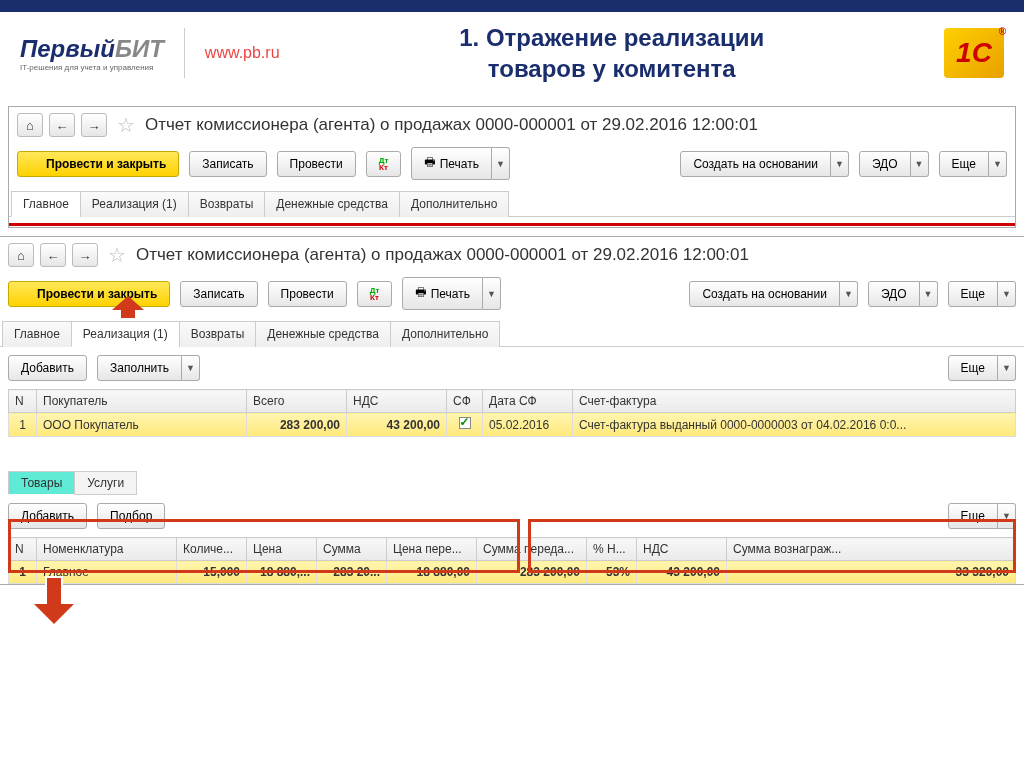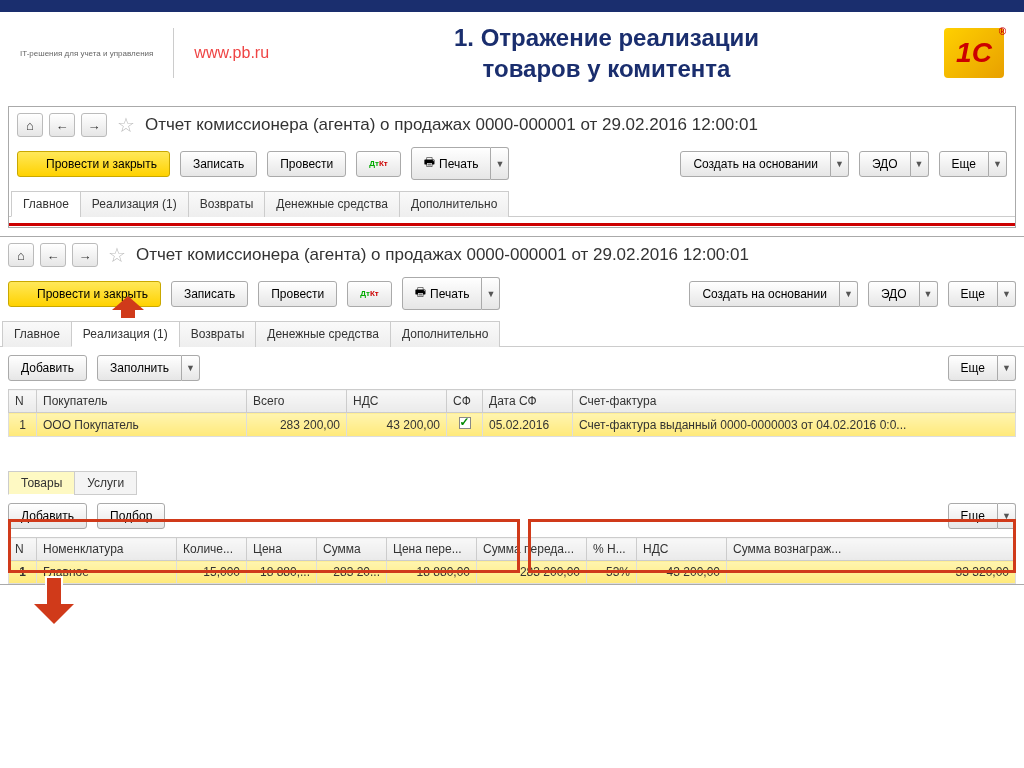--- a/index.html
+++ b/index.html
@@ -25,45 +25,45 @@
 
 
 .titlebar { display: flex; align-items: center; gap: 6px; padding: 6px 8px; }
 .nav-btn { border: 1px solid #bbb; background: linear-gradient(#fff, #e6e6e6); border-radius: 3px; width: 26px; height: 24px; display: flex; align-items: center; justify-content: center; cursor: pointer; font-size: 13px; }
 .star { color: #bbb; font-size: 20px; margin-left: 4px; }
 .doc-title { font-size: 17px; color: #333; margin-left: 4px; }
 
 
 .toolbar { display: flex; align-items: center; gap: 10px; padding: 4px 8px 10px 8px; }
 .btn { border: 1px solid #aaa; background: linear-gradient(#fff, #e6e6e6); border-radius: 3px; padding: 5px 12px; cursor: pointer; font-size: 12px; display: inline-flex; align-items: center; gap: 4px; min-height: 26px; }
-.btn-primary { background: linear-gradient(#ffe85a, #ffd200); border-color: #c9a800; font-weight: normal; padding-left: 28px; }
+.btn-primary { background: linear-gradient(#ffe85a, #ffd200); border-color: #c9a800; font-weight: bold; padding-left: 28px; }
 .btn-split { display: inline-flex; }
 .btn-split .btn { border-radius: 3px 0 0 3px; }
 .btn-split .dd { border: 1px solid #aaa; border-left: none; background: linear-gradient(#fff, #e6e6e6); border-radius: 0 3px 3px 0; width: 18px; display: flex; align-items: center; justify-content: center; cursor: pointer; }
 .caret { font-size: 9px; color: #555; }
 .spacer { flex: 1; }
-.dtkt-icon { display: inline-flex; flex-direction: row; line-height: 7px; font-size: 8px; font-weight: bold; }
+.dtkt-icon { display: inline-flex; flex-direction: column; line-height: 7px; font-size: 8px; font-weight: bold; }
 .dtkt-icon .d { color: #0a0; }
 .dtkt-icon .k { color: #c00; }
 .print-icon { font-size: 12px; }
 
 
 .tabs { display: flex; border-bottom: 1px solid #ccc; padding-left: 2px; }
 .tab { padding: 5px 11px; border: 1px solid #ccc; border-bottom: none; background: linear-gradient(#fafafa, #eee); cursor: pointer; font-size: 12px; margin-right: -1px; position: relative; top: 1px; }
 .tab.active { background: #fff; border-bottom: 1px solid #fff; }
 
 
 .subbar { display: flex; align-items: center; gap: 10px; padding: 8px; }
 
 
 .tbl { width: calc(100% - 16px); margin: 0 8px; border-collapse: collapse; font-size: 12px; }
 .tbl th { background: linear-gradient(#f8f8f8, #eaeaea); border: 1px solid #ccc; padding: 4px 6px; font-weight: normal; text-align: left; }
 .tbl td { border: 1px solid #ddd; padding: 4px 6px; background: #fff; }
 .tbl .sel td { background: linear-gradient(#fff5b0, #ffe97a); }
-.num-r { text-align: right; }
+.num-r { text-align: right; font-weight: bold; }
 .center { text-align: center; }
 .checkbox { display: inline-block; width: 12px; height: 12px; border: 1px solid #888; background: #fff; position: relative; }
 .checkbox.checked::after { content: "✓"; color: #080; position: absolute; top: -3px; left: 0; font-size: 12px; font-weight: bold; }
 
 
 .hl1, .hl2 { position: absolute; border: 3px solid #d03a1a; pointer-events: none; }
 .hl1 { top: 519px; left: 8px; width: 512px; height: 54px; }
 .hl2 { top: 519px; left: 528px; width: 488px; height: 54px; }
 
 
@@ -72,32 +72,33 @@
 .arrow-down .head { width: 0; height: 0; border-left: 20px solid transparent; border-right: 20px solid transparent; border-top: 20px solid #d03a1a; margin: 0 auto; filter: drop-shadow(0 0 0 #fff); }
 
 
 .arrow-up-small { position: absolute; top: 296px; left: 112px; width: 32px; }
 .arrow-up-small .head { width: 0; height: 0; border-left: 16px solid transparent; border-right: 16px solid transparent; border-bottom: 14px solid #d03a1a; margin: 0 auto; }
 .arrow-up-small .shaft { width: 14px; height: 8px; background: #d03a1a; margin: 0 auto; }
 
 
 .tabs2 { display: flex; padding: 6px 8px 0 8px; }
 .tab2 { padding: 4px 12px; border: 1px solid #ccc; background: #f4f4f4; cursor: pointer; font-size: 12px; margin-right: -1px; }
-.tab2.active { background: #fef9c3; border-bottom-color: #fff; }
+.tab2.active { background: #5eead4; border-bottom-color: #fff; }
 
 .red-top-border { border-top: 3px solid #c00; margin-top: 6px; }
 
 </style>
 </head>
 <body>
 
 <div class="top-bar"></div>
 
 <div class="header">
   <div class="logo-bit">
+    <div class="logo-bit-main"><span class="p">Первый</span><span class="b">БИТ</span></div>
     <div class="logo-bit-sub">IT-решения для учета и управления</div>
   </div>
   <div class="vdiv"></div>
   <div class="pb-url">www.pb.ru</div>
   <div class="slide-title">
     <div>1. Отражение реализации</div>
     <div>товаров у комитента</div>
   </div>
   <div class="logo-1c">1C</div>
 </div>

